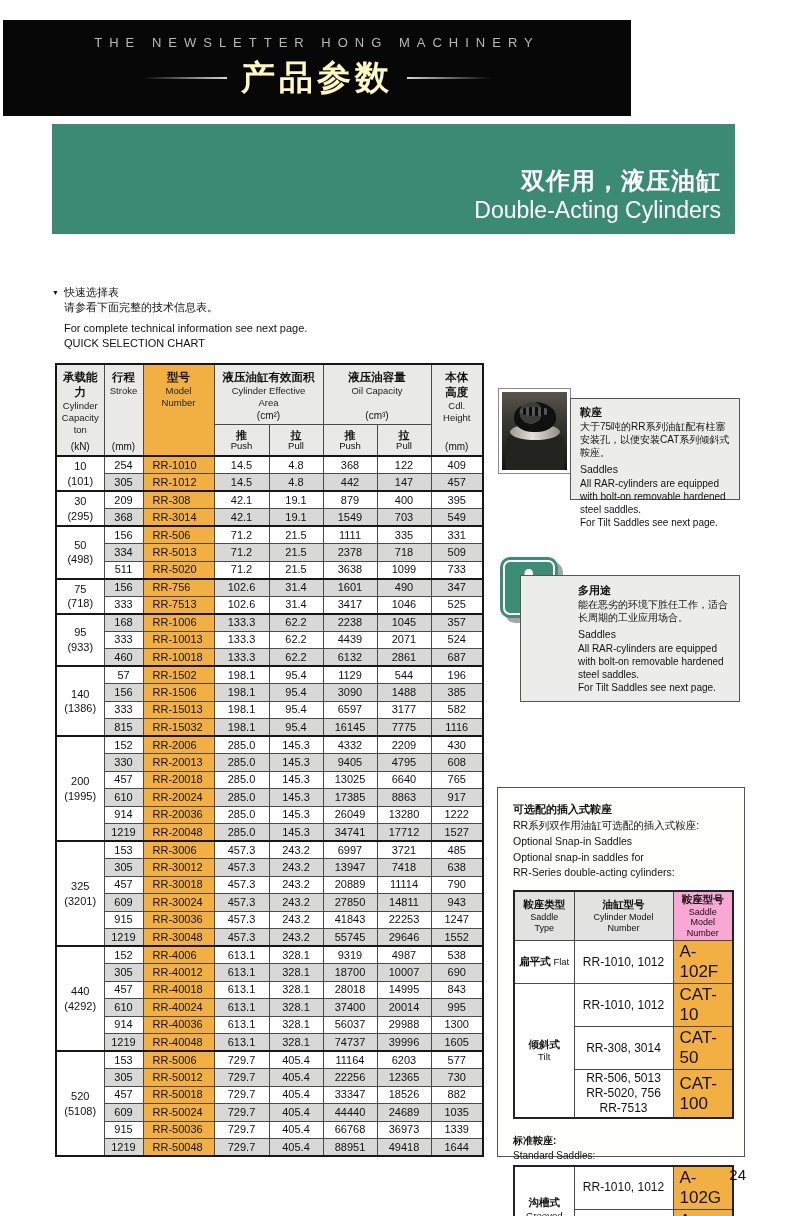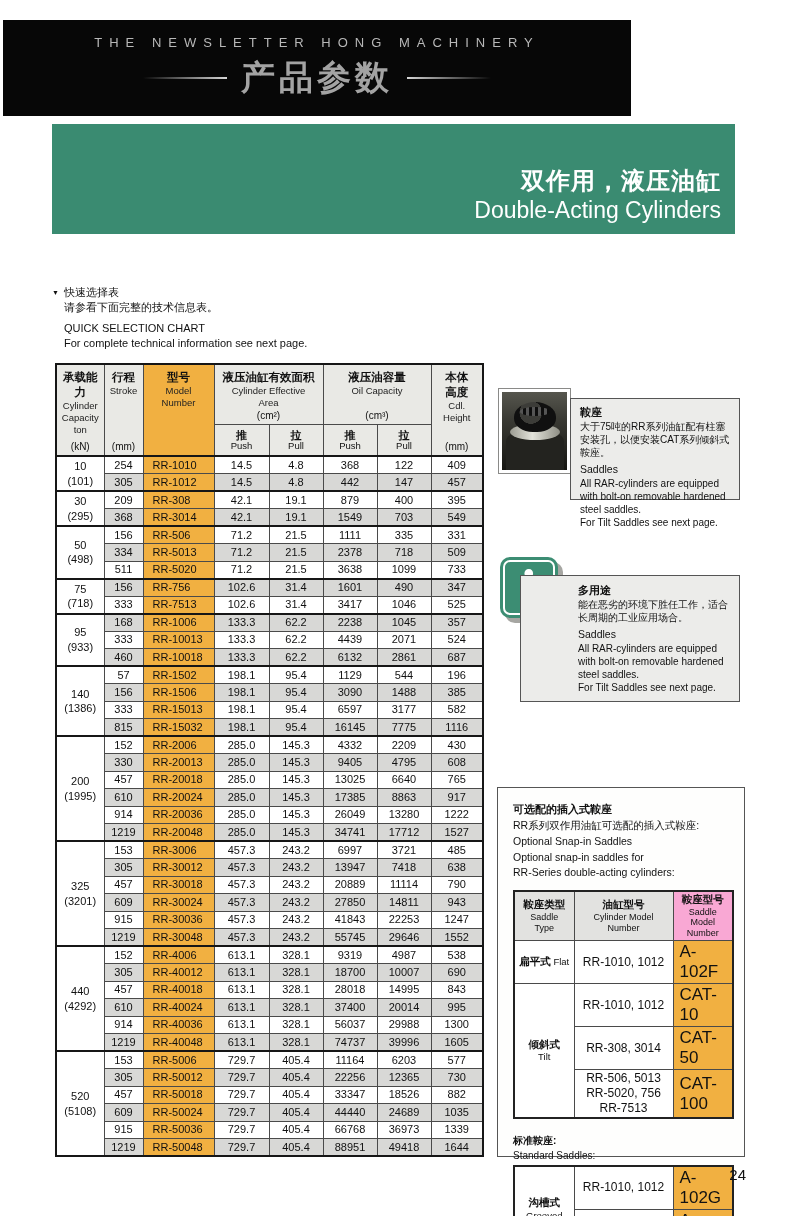--- a/index.html
+++ b/index.html
@@ -7,21 +7,21 @@
               font-family:"Liberation Sans","DejaVu Sans",sans-serif; color:#111; }
   .abs { position:absolute; }
 
   
   .masthead { left:3px; top:20px; width:628px; height:96px; background:#070707; }
   .kicker { margin-top:15px; text-align:center; color:#b8b8b8; font-size:13px; letter-spacing:7px; }
   .title-row { display:flex; align-items:center; justify-content:center; gap:14px; margin-top:5px; }
   .mline { width:84px; height:2px; }
   .mline.l { background:linear-gradient(to right, rgba(190,190,190,0), #d6d6d6); }
   .mline.r { background:linear-gradient(to left, rgba(190,190,190,0), #d6d6d6); }
-  .masthead-title { color:#a3a3a3; font-size:34px; letter-spacing:4px; font-weight:bold; }
+  .masthead-title { color:#fef9c3; font-size:34px; letter-spacing:4px; font-weight:bold; }
 
   
   .banner { left:52px; top:124px; width:683px; height:110px; background:#3a8b71;
             display:flex; flex-direction:column; align-items:flex-end; justify-content:flex-end;
             padding:0 14px 10px 0; color:#fff; }
   .banner-zh { font-size:24px; font-weight:bold; letter-spacing:1px; }
   .banner-en { font-size:23px; }
 
   
   .intro { left:52px; top:285px; width:420px; font-size:11px; line-height:1.35; }
@@ -115,22 +115,22 @@
 
 <div class="abs intro">
   <div class="intro-row">
     <span class="intro-marker">▼</span>
     <div>
       <div>快速选择表</div>
       <div>请参看下面完整的技术信息表。</div>
     </div>
   </div>
   <div class="intro-en">
+    <div>For complete technical information see next page.</div>
     <div>QUICK SELECTION CHART</div>
-    <div>For complete technical information see next page.</div>
   </div>
 </div>
 
 <div class="abs spec-wrap">
   <table class="spec">
     <colgroup>
       <col style="width:48px">
         <col style="width:39px">
         <col style="width:71px">
         <col style="width:55px">

